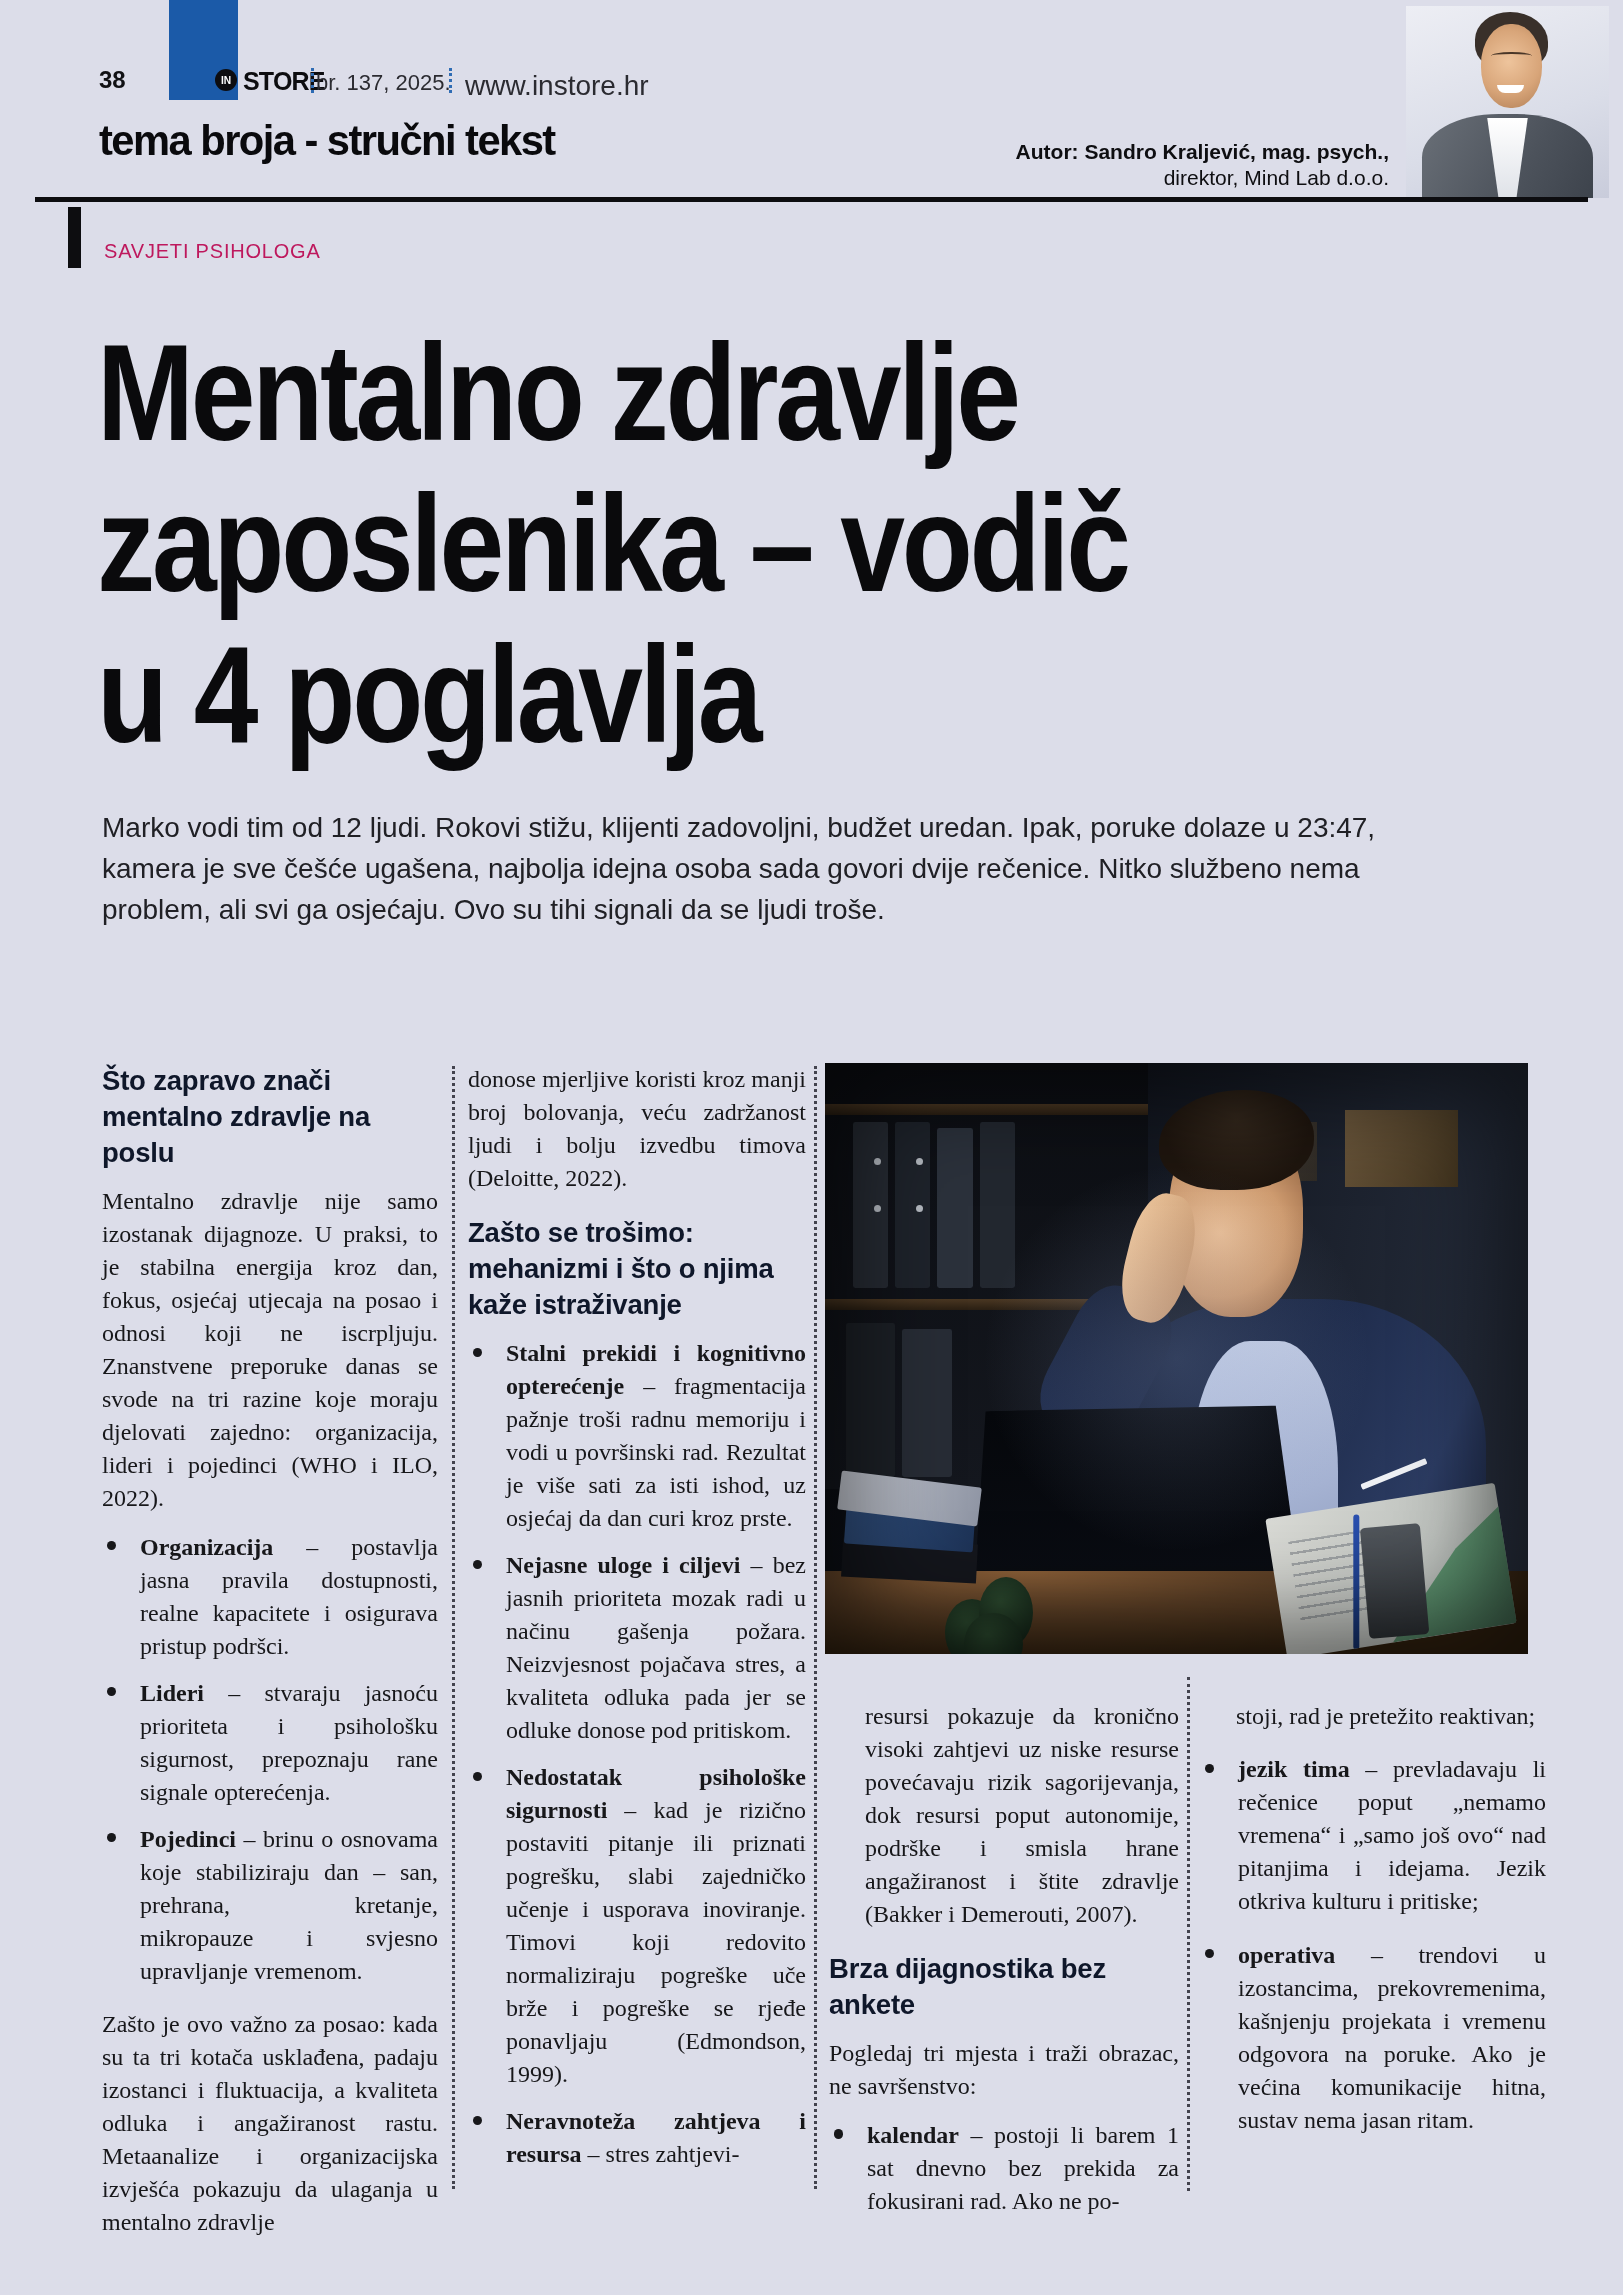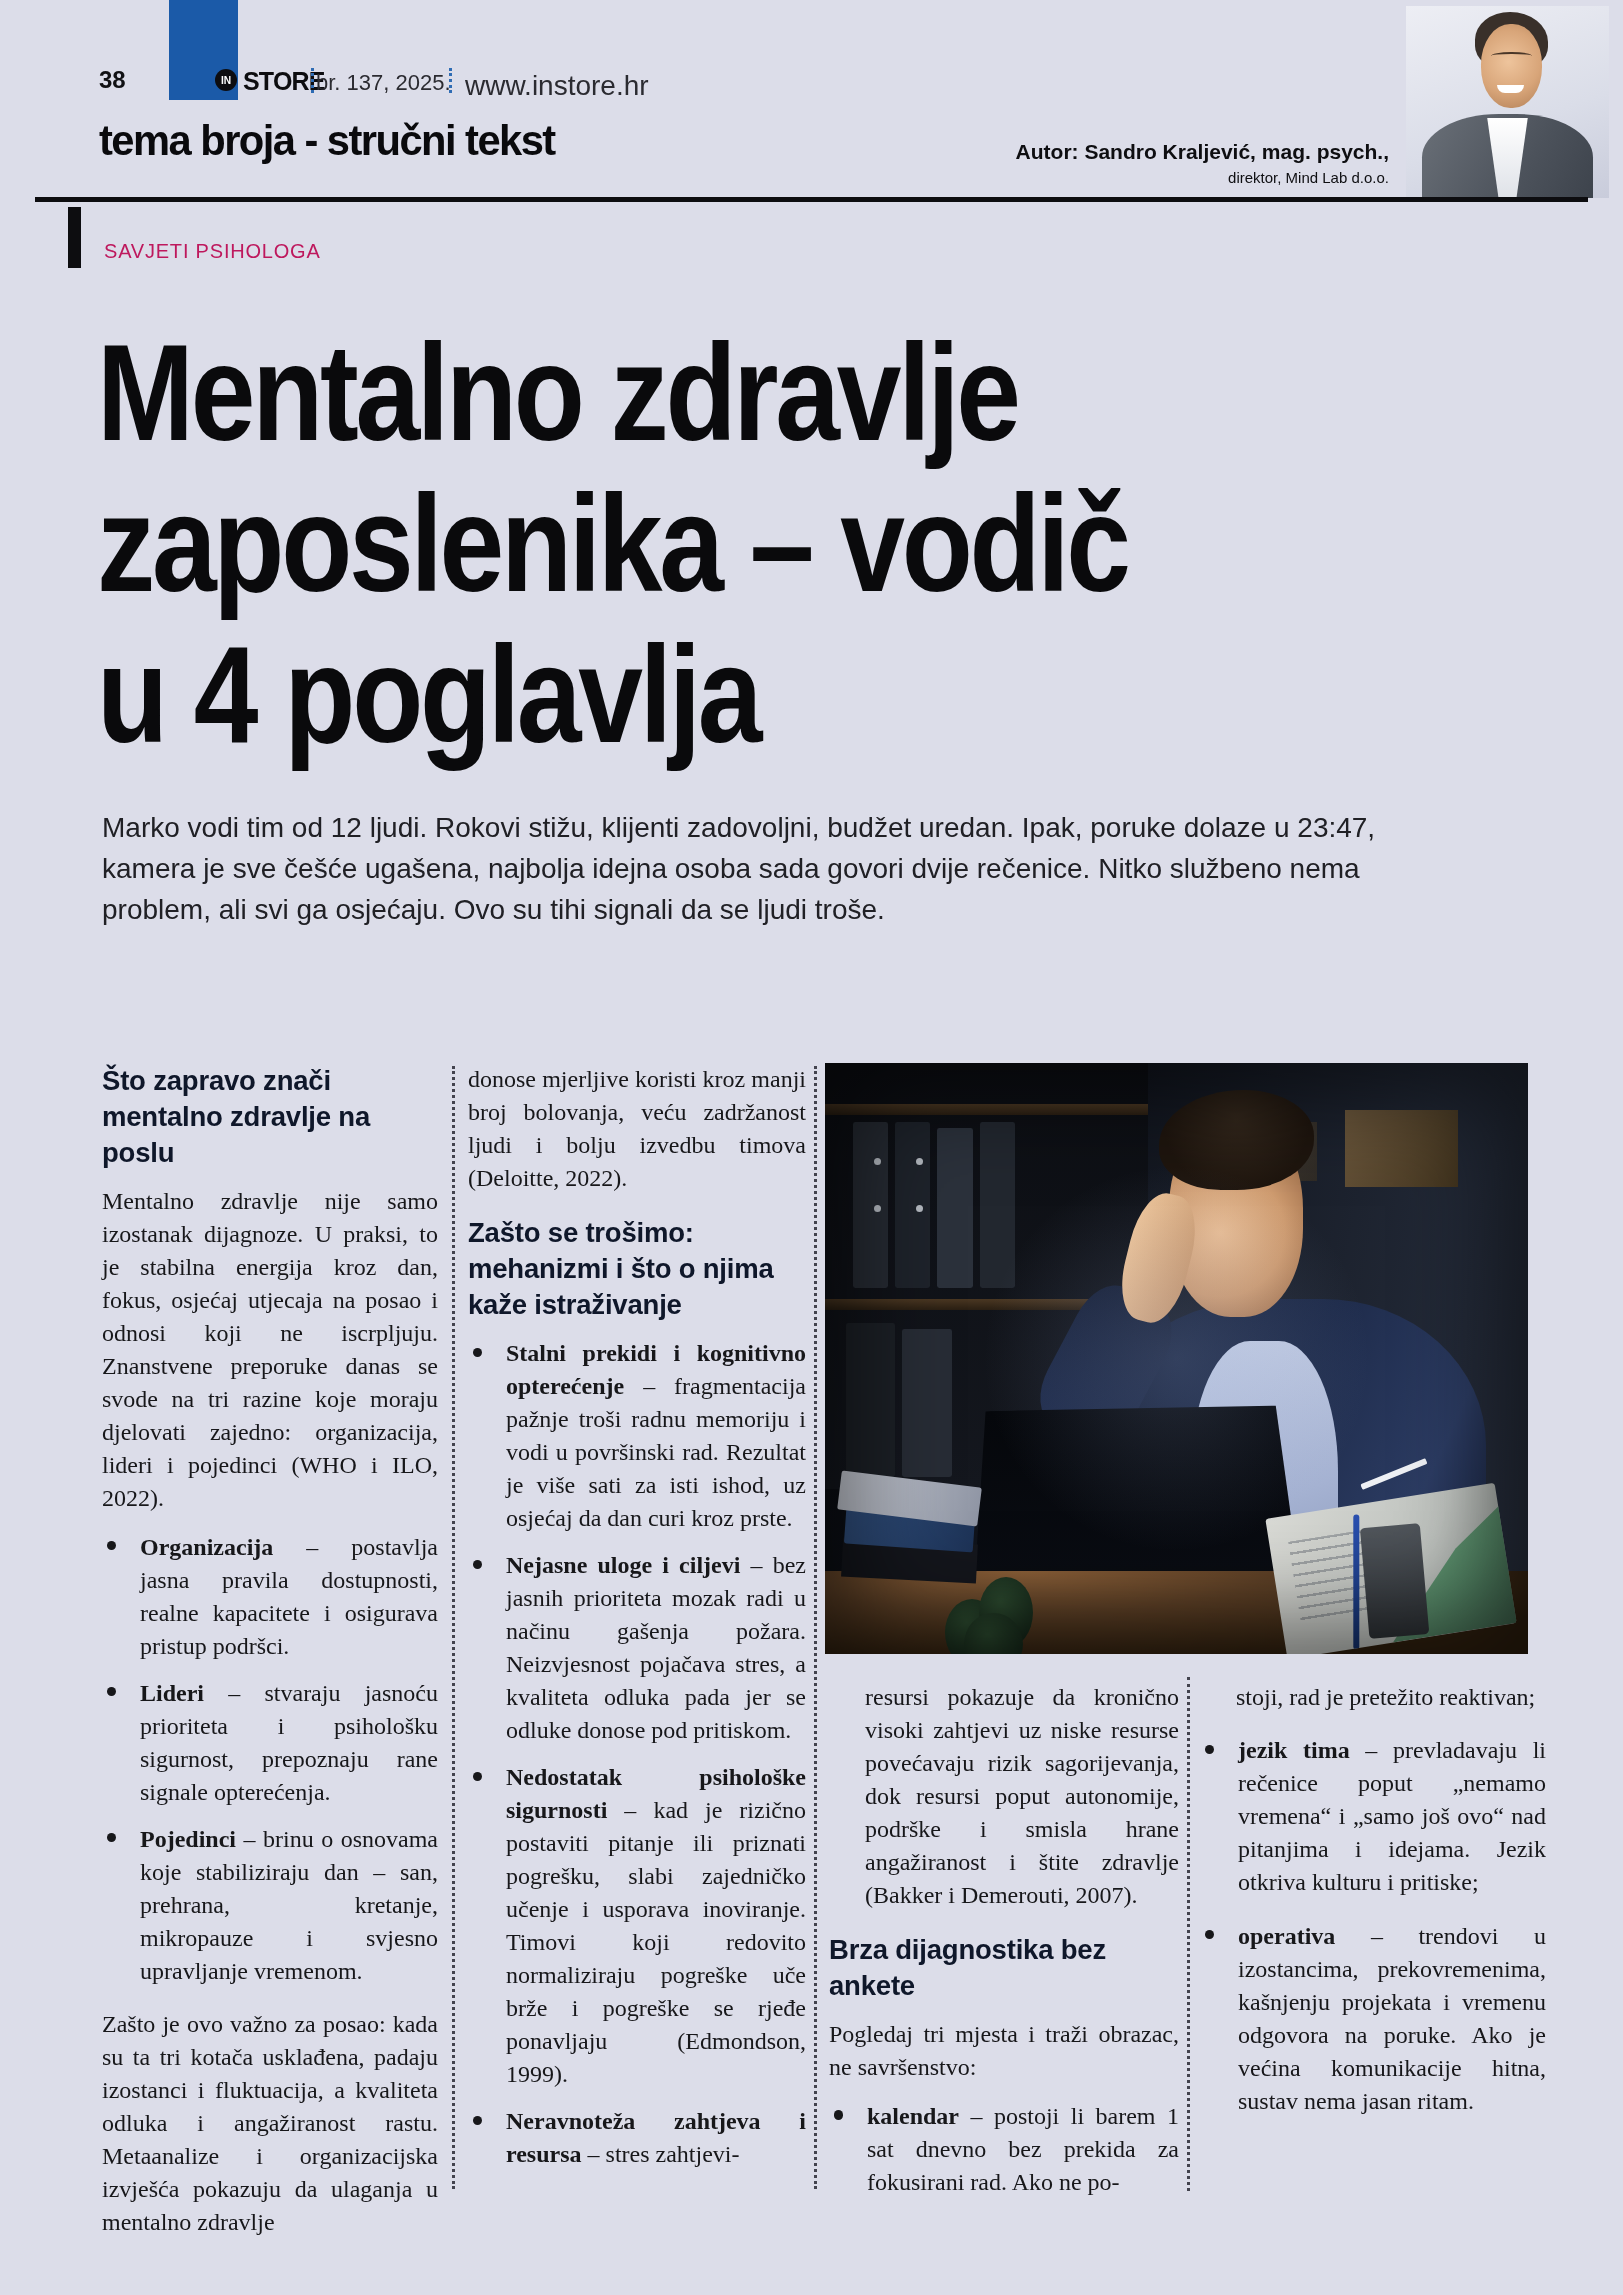--- a/index.html
+++ b/index.html
@@ -12,21 +12,21 @@
   .logo-in{position:absolute;left:215px;top:69px;width:22px;height:22px;border-radius:50%;background:#0d0d10;color:#fff;
            font-size:10.2px;font-weight:bold;display:flex;align-items:center;justify-content:center;letter-spacing:0;}
   .logo-store{position:absolute;left:243px;top:67px;font-size:25px;font-weight:800;letter-spacing:-0.8px;color:#0d0d10;}
   .mast-sep{position:absolute;top:68px;width:0;height:25px;border-left:3.1px dotted #2f6cb4;}
   .mast-issue{position:absolute;left:316px;top:70px;font-size:22px;color:#2b2b31;}
   .mast-site{position:absolute;left:465px;top:70px;font-size:28px;color:#2b2b31;}
   .section-label{position:absolute;left:99px;top:116px;font-size:43px;font-weight:800;letter-spacing:-1.6px;color:#0a0a0d;
                  transform:scaleX(.97);transform-origin:left top;white-space:nowrap;}
   .author{position:absolute;left:707px;top:138px;width:682px;text-align:right;color:#0e0e11;}
   .author .a1{font-size:21px;font-weight:bold;line-height:27px;}
-  .author .a2{font-size:15px;line-height:25px;}
+  .author .a2{font-size:21px;line-height:25px;}
   .headrule{position:absolute;left:35px;top:197px;width:1553px;height:4.7px;background:#0d0d10;}
 
   
   .aphoto{position:absolute;left:1406px;top:6.3px;width:203px;height:192px;overflow:hidden;
           background:linear-gradient(160deg,#edeef4 0%,#dadde8 60%,#c9ccdb 100%);}
   .ah-hair{position:absolute;left:34%;top:3%;width:36%;height:30%;background:#39302a;border-radius:48% 52% 40% 42%;}
   .ah-face{position:absolute;left:37%;top:9%;width:30%;height:44%;border-radius:48%;
            background:radial-gradient(circle at 45% 45%,#eec49c 0%,#d8a579 55%,#b07e55 100%);}
   .ah-brow{position:absolute;left:42%;top:24%;width:20%;height:3%;border-top:2.4px solid #4a3728;border-radius:50%;}
   .ah-smile{position:absolute;left:45%;top:41%;width:13%;height:4%;background:#fff;border-radius:0 0 31px 31px;}
@@ -49,21 +49,21 @@
   #col3{left:829px;top:1681px;width:350px;}
   #col4{left:1200px;top:1681px;width:346px;}
   .vdiv{position:absolute;width:0;border-left:3.1px dotted #43434e;}
   #vd1{left:452px;top:1066px;height:1123px;}
   #vd2{left:814px;top:1066px;height:1123px;}
   #vd3{left:1187px;top:1677px;height:514px;}
 
   .chead{font-family:"Liberation Sans",sans-serif;font-size:27.5px;line-height:36px;font-weight:700;
          letter-spacing:-0.2px;color:#0f172a;margin:0 0 14px 0;}
   .serif{font-family:"Liberation Serif",serif;font-size:24px;line-height:33px;text-align:justify;margin:0 0 15.7px 0;}
-  .cont{padding-left:36px;}
+  .cont{padding-left:36px;margin-top:19px;}
   .bullet{position:relative;padding-left:38px;margin:0 0 14px 0;}
   .bdot{position:absolute;left:4.7px;top:10.2px;width:9.4px;height:9.4px;border-radius:50%;background:#17171a;}
   .blead{font-weight:bold;}
   .mt{margin-top:20.4px;}
 
   
   .photo{position:absolute;left:825px;top:1063px;width:703px;height:591px;overflow:hidden;
          background:linear-gradient(100deg,#0a0c11 0%,#12161f 40%,#232a38 85%,#2a3140 100%);}
   .ph-shelfback{position:absolute;left:0;top:0;width:46%;height:72%;background:linear-gradient(#0c0e13,#14171e);}
   .ph-board{position:absolute;background:linear-gradient(#4a3722,#2a1f13);height:11px;}

